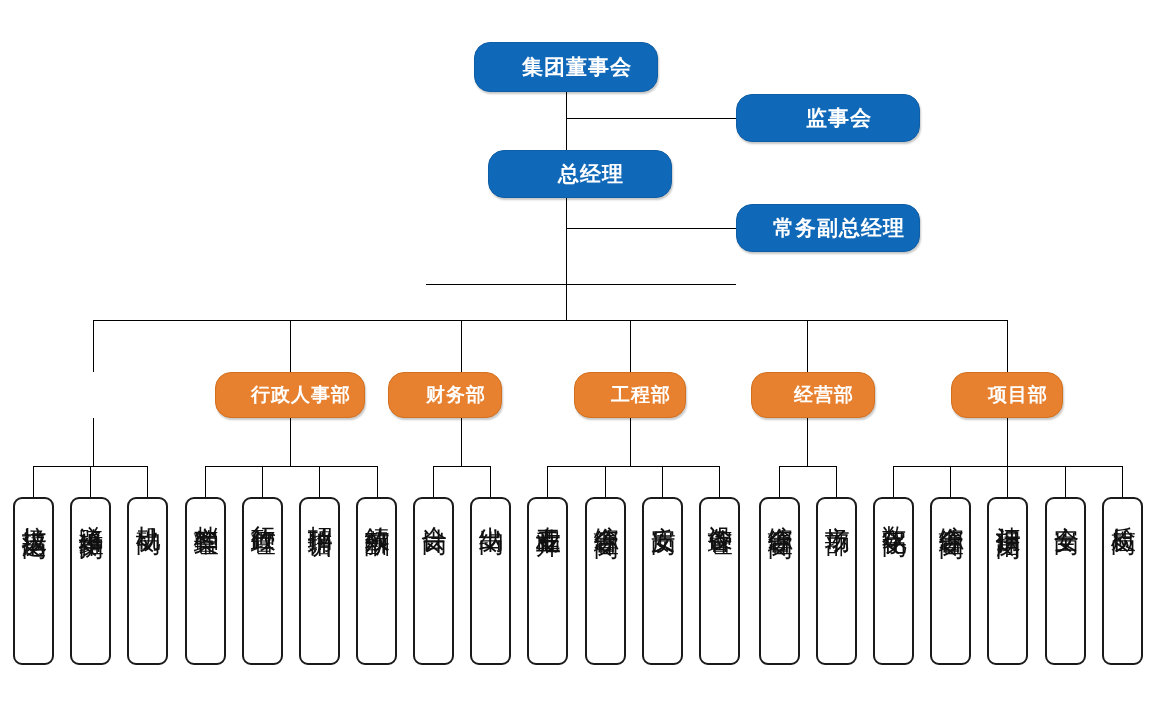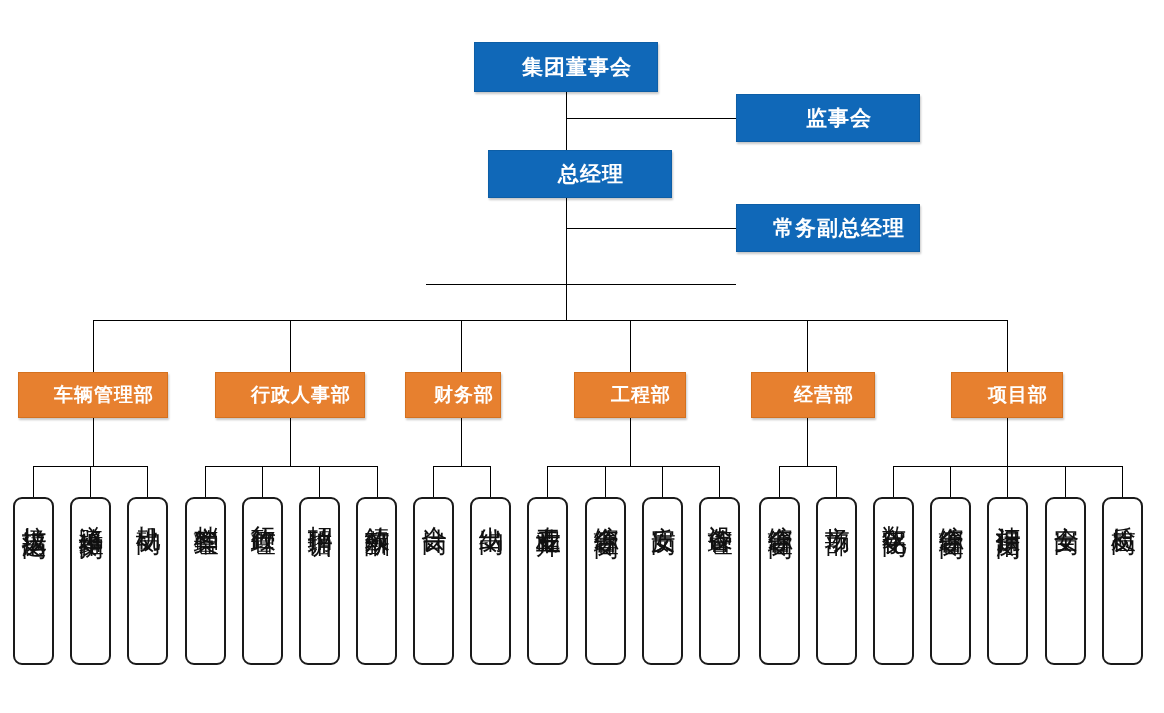--- a/index.html
+++ b/index.html
@@ -14,21 +14,21 @@
   .ln{position:absolute;background:#000000;}
   .ln.h{height:1px;}
   .ln.v{width:1px;}
 
   
   .node{
     position:absolute;
     box-sizing:border-box;
     display:flex;align-items:center;justify-content:center;
     text-align:center;
-    border-radius:0;
+    border-radius:16px;
     color:#ffffff;
     font-weight:700;
     letter-spacing:1px;
     z-index:3;
     padding-left:22px;
   }
   .node.blue{
     background:#1068B8;
     border:1px solid #0d5ea6;
     box-shadow:1px 2px 2px rgba(0,0,0,.22);
@@ -99,27 +99,24 @@
 
   <div class="ln h" style="left:93px;top:320px;width:914px;"></div>
 
   <div class="ln v" style="left:93px;top:320px;height:52px;"></div>
   <div class="ln v" style="left:290px;top:320px;height:52px;"></div>
   <div class="ln v" style="left:461px;top:320px;height:52px;"></div>
   <div class="ln v" style="left:630px;top:320px;height:52px;"></div>
   <div class="ln v" style="left:807px;top:320px;height:52px;"></div>
   <div class="ln v" style="left:1007px;top:320px;height:52px;"></div>
 
-  <div class="node orange" style="left:18px;top:372px;width:150px;height:46px;">
-    <span>车辆管理部</span>
-  </div>
   <div class="node orange" style="left:215px;top:372px;width:150px;height:46px;">
     <span>行政人事部</span>
   </div>
-  <div class="node orange" style="left:405px;top:372px;width:96px;height:46px;">
+  <div class="node orange" style="left:388px;top:372px;width:114px;height:46px;">
     <span>财务部</span>
   </div>
   <div class="node orange" style="left:574px;top:372px;width:112px;height:46px;">
     <span>工程部</span>
   </div>
   <div class="node orange" style="left:751px;top:372px;width:124px;height:46px;">
     <span>经营部</span>
   </div>
   <div class="node orange" style="left:951px;top:372px;width:112px;height:46px;">
     <span>项目部</span>

